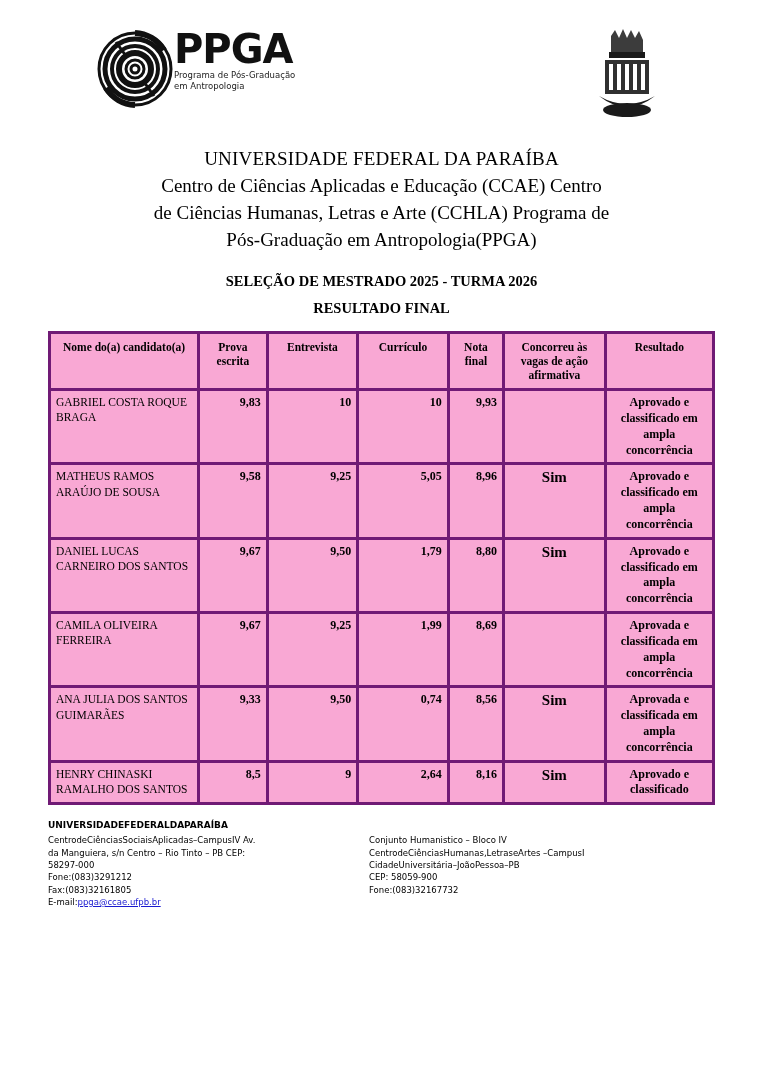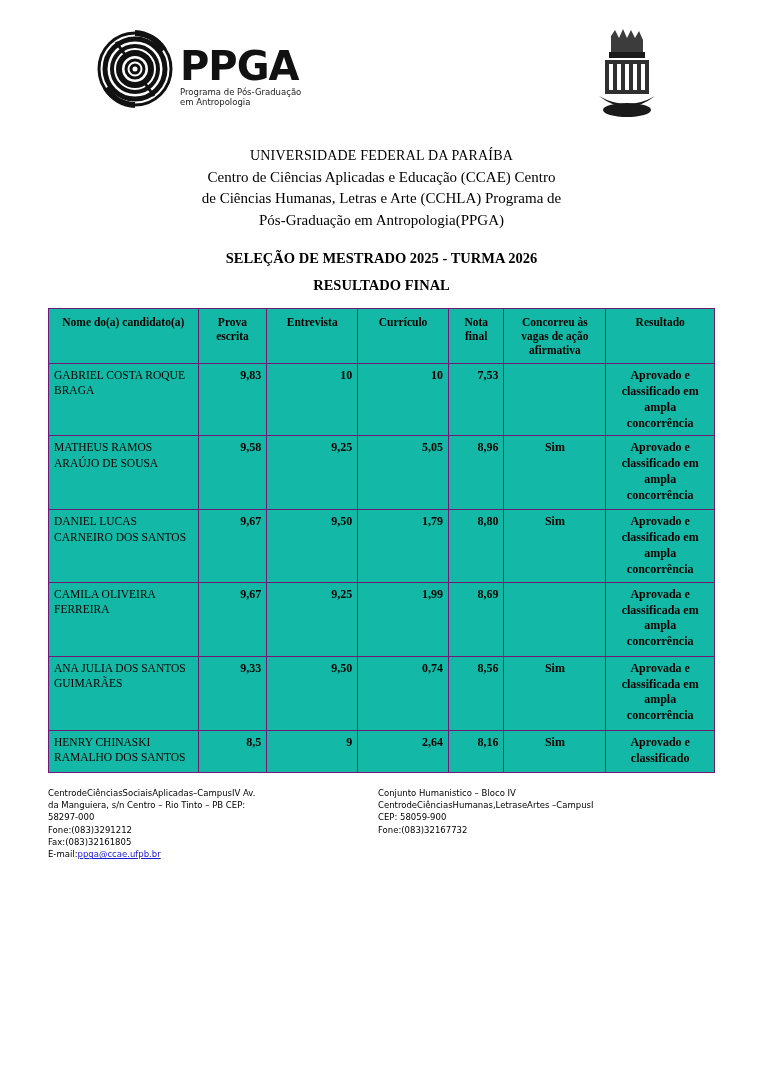--- a/index.html
+++ b/index.html
@@ -27,22 +27,21 @@
   .header-row {
     position: relative;
     height: 110px;
     margin-top: 26px;
   }
   .ppga-logo {
     position: absolute;
     left: 48px;
     top: 4px;
     display: flex;
-    align-items: flex-end;
-    gap: 6px;
+    align-items: flex-start;
   }
   .ppga-mark {
     width: 78px;
     height: 78px;
     position: relative;
   }
   .ppga-text {
     line-height: 1;
   }
   .ppga-word {
@@ -67,48 +66,48 @@
     width: 72px;
     height: 96px;
   }
 
   
   .title-block {
     text-align: center;
     margin-top: 12px;
   }
   .t-univ {
-    font-size: 14px;
+    font-size: 19px;
     letter-spacing: 0.2px;
     margin-bottom: 3px;
   }
   .t-center {
-    font-size: 15px;
+    font-size: 19px;
     line-height: 1.42;
   }
   .t-sel {
     font-weight: bold;
     font-size: 14.5px;
     margin-top: 18px;
     line-height: 1.35;
   }
 
   
   table.results {
     border-collapse: collapse;
     width: 100%;
     margin-top: 12px;
     table-layout: fixed;
   }
   table.results th,
   table.results td {
-    border: 1px solid #701a75;
+    border: 3px solid #701a75;
     vertical-align: top;
     padding: 4px 5px;
-    background: #14b8a6;
+    background: #f9a8d4;
   }
   table.results th {
     font-weight: bold;
     font-size: 11.5px;
     text-align: center;
     line-height: 1.22;
     padding-top: 6px;
     padding-bottom: 6px;
   }
   td.name {
@@ -117,21 +116,21 @@
     line-height: 1.32;
     text-align: left;
   }
   td.num {
     font-size: 12px;
     font-weight: bold;
     text-align: right;
     padding-right: 8px;
   }
   td.mid {
-    font-size: 12px;
+    font-size: 15px;
     font-weight: bold;
     text-align: center;
   }
   td.res {
     font-size: 12px;
     font-weight: bold;
     text-align: center;
     line-height: 1.32;
   }
   col.c-name  { width: 135px; }
@@ -150,21 +149,21 @@
     line-height: 1.45;
     color: #000;
   }
   .footer .f-title {
     font-weight: bold;
     font-size: 9px;
     margin-bottom: 2px;
   }
   .footer-cols {
     display: flex;
-    gap: 40px;
+    gap: 31px;
     margin-top: 2px;
   }
   .footer-col {
     width: 290px;
   }
   .mail-link {
     color: #1a1ad0;
     text-decoration: underline;
   }
 </style>
@@ -251,21 +250,21 @@
         <th>Concorreu às vagas de ação afirmativa</th>
         <th>Resultado</th>
       </tr>
     </thead>
     <tbody>
       <tr style="height:58px">
         <td class="name">GABRIEL COSTA ROQUE BRAGA</td>
         <td class="num">9,83</td>
         <td class="num">10</td>
         <td class="num">10</td>
-        <td class="num">7,53</td>
+        <td class="num">9,93</td>
         <td class="mid"></td>
         <td class="res">Aprovado e classificado em ampla concorrência</td>
       </tr>
       <tr style="height:74px">
         <td class="name">MATHEUS RAMOS ARAÚJO DE SOUSA</td>
         <td class="num">9,58</td>
         <td class="num">9,25</td>
         <td class="num">5,05</td>
         <td class="num">8,96</td>
         <td class="mid">Sim</td>
@@ -304,33 +303,35 @@
         <td class="num">9</td>
         <td class="num">2,64</td>
         <td class="num">8,16</td>
         <td class="mid">Sim</td>
         <td class="res">Aprovado e classificado</td>
       </tr>
     </tbody>
   </table>
 
   <div class="footer">
+    <div class="f-title">UNIVERSIDADEFEDERALDAPARAÍBA</div>
     <div class="footer-cols">
       <div class="footer-col">
         <div>CentrodeCiênciasSociaisAplicadas–CampusIV Av.</div>
         <div>da Manguiera, s/n Centro – Rio Tinto – PB CEP:</div>
         <div>58297-000</div>
         <div>Fone:(083)3291212</div>
         <div>Fax:(083)32161805</div>
         <div>
           <span>E-mail:</span><a class="mail-link" href="#">ppga@ccae.ufpb.br</a>
         </div>
       </div>
       <div class="footer-col">
         <div>Conjunto Humanistico – Bloco IV</div>
         <div>CentrodeCiênciasHumanas,LetraseArtes –CampusI</div>
+        <div>CidadeUniversitária–JoãoPessoa–PB</div>
         <div>CEP: 58059-900</div>
         <div>Fone:(083)32167732</div>
       </div>
     </div>
   </div>
 
 </div>
 
 </body></html>

